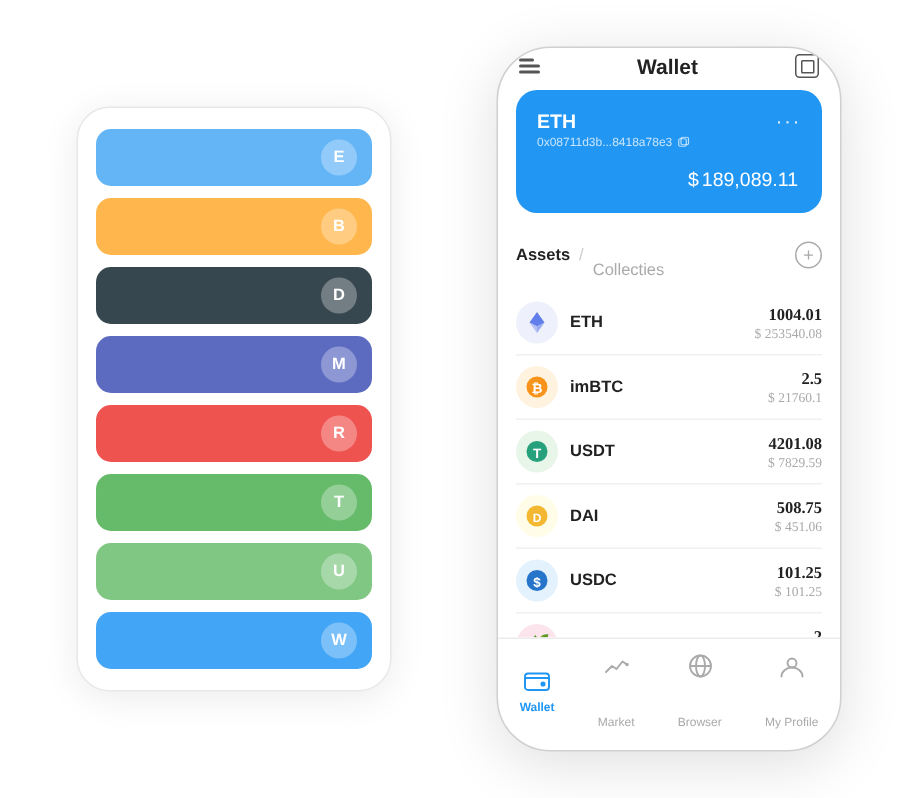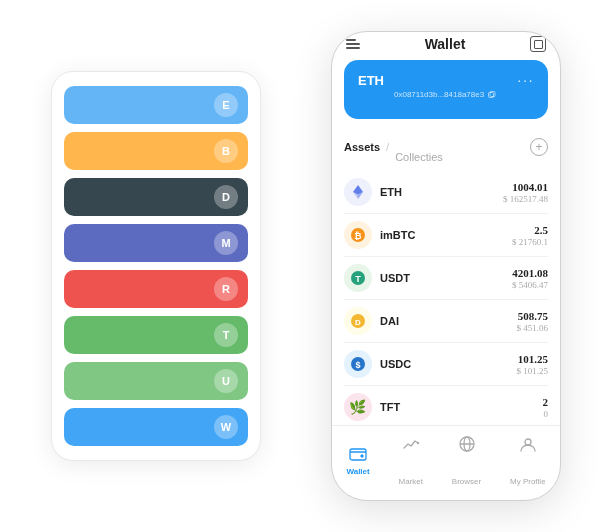--- a/index.html
+++ b/index.html
@@ -225,21 +225,20 @@
       color: rgba(255,255,255,0.8);
     }
 
     .eth-card-address {
       font-size: 8px;
       color: rgba(255,255,255,0.75);
       margin-bottom: 8px;
       display: flex;
       align-items: center;
       gap: 4px;
-      margin-left: 36px;
     }
 
     .eth-card-balance {
       font-size: 20px;
       font-weight: 700;
       text-align: right;
     }
 
     .eth-card-balance span {
       font-size: 13px;
@@ -441,20 +440,23 @@
         <div class="eth-card-header">
           <span class="eth-card-ticker">ETH</span>
           <span class="eth-card-dots">···</span>
         </div>
         <div class="eth-card-address">
           <span>0x08711d3b...8418a78e3</span>
           <svg width="8" height="8" viewBox="0 0 8 8">
             <rect x="0.5" y="1.5" width="5" height="5" rx="1" stroke="rgba(255,255,255,0.7)" stroke-width="0.8" fill="none"></rect>
             <rect x="2" y="0.5" width="5" height="5" rx="1" stroke="rgba(255,255,255,0.7)" stroke-width="0.8" fill="none"></rect>
           </svg>
+        </div>
+        <div class="eth-card-balance">
+          <span>$</span><span>189,089.11</span>
         </div>
       </div>
 
       <div class="assets-header">
         <div class="assets-tabs">
           <span class="assets-tab-active">Assets</span>
           <span class="assets-tab-divider">/</span>
           <span class="assets-tab-inactive">Collecties</span>
         </div>
         <div class="assets-add">+</div>
@@ -468,21 +470,21 @@
               <svg width="16" height="16" viewBox="0 0 16 16">
                   <polygon points="8,1 13,8 8,10.5 3,8" fill="#627eea"></polygon>
                   <polygon points="8,10.5 13,8 8,15" fill="#627eea" opacity="0.6"></polygon>
                   <polygon points="8,10.5 3,8 8,15" fill="#627eea" opacity="0.4"></polygon>
                 </svg>
             </div>
             <span class="asset-name">ETH</span>
           </div>
           <div class="asset-right">
             <div class="asset-amount">1004.01</div>
-            <div class="asset-value">$ 162517.48</div>
+            <div class="asset-value">$ 253540.08</div>
           </div>
         </div>
 
         <div class="asset-row">
           <div class="asset-left">
             <div class="asset-icon" style="background:#fff3e0;">
               <svg width="16" height="16" viewBox="0 0 16 16">
                   <circle cx="8" cy="8" r="7" fill="#f7931a"></circle>
                   <text x="8" y="12" text-anchor="middle" font-size="9" fill="white" font-weight="bold">₿</text>
                 </svg>
@@ -500,21 +502,21 @@
             <div class="asset-icon" style="background:#e8f5e9;">
               <svg width="16" height="16" viewBox="0 0 16 16">
                   <circle cx="8" cy="8" r="7" fill="#26a17b"></circle>
                   <text x="8" y="12" text-anchor="middle" font-size="9" fill="white" font-weight="bold">T</text>
                 </svg>
             </div>
             <span class="asset-name">USDT</span>
           </div>
           <div class="asset-right">
             <div class="asset-amount">4201.08</div>
-            <div class="asset-value">$ 5406.47</div>
+            <div class="asset-value">$ 7829.59</div>
           </div>
         </div>
 
         <div class="asset-row">
           <div class="asset-left">
             <div class="asset-icon" style="background:#fffde7;">
               <svg width="16" height="16" viewBox="0 0 16 16">
                   <circle cx="8" cy="8" r="7" fill="#f4b731"></circle>
                   <text x="8" y="12" text-anchor="middle" font-size="8" fill="white" font-weight="bold">D</text>
                 </svg>

